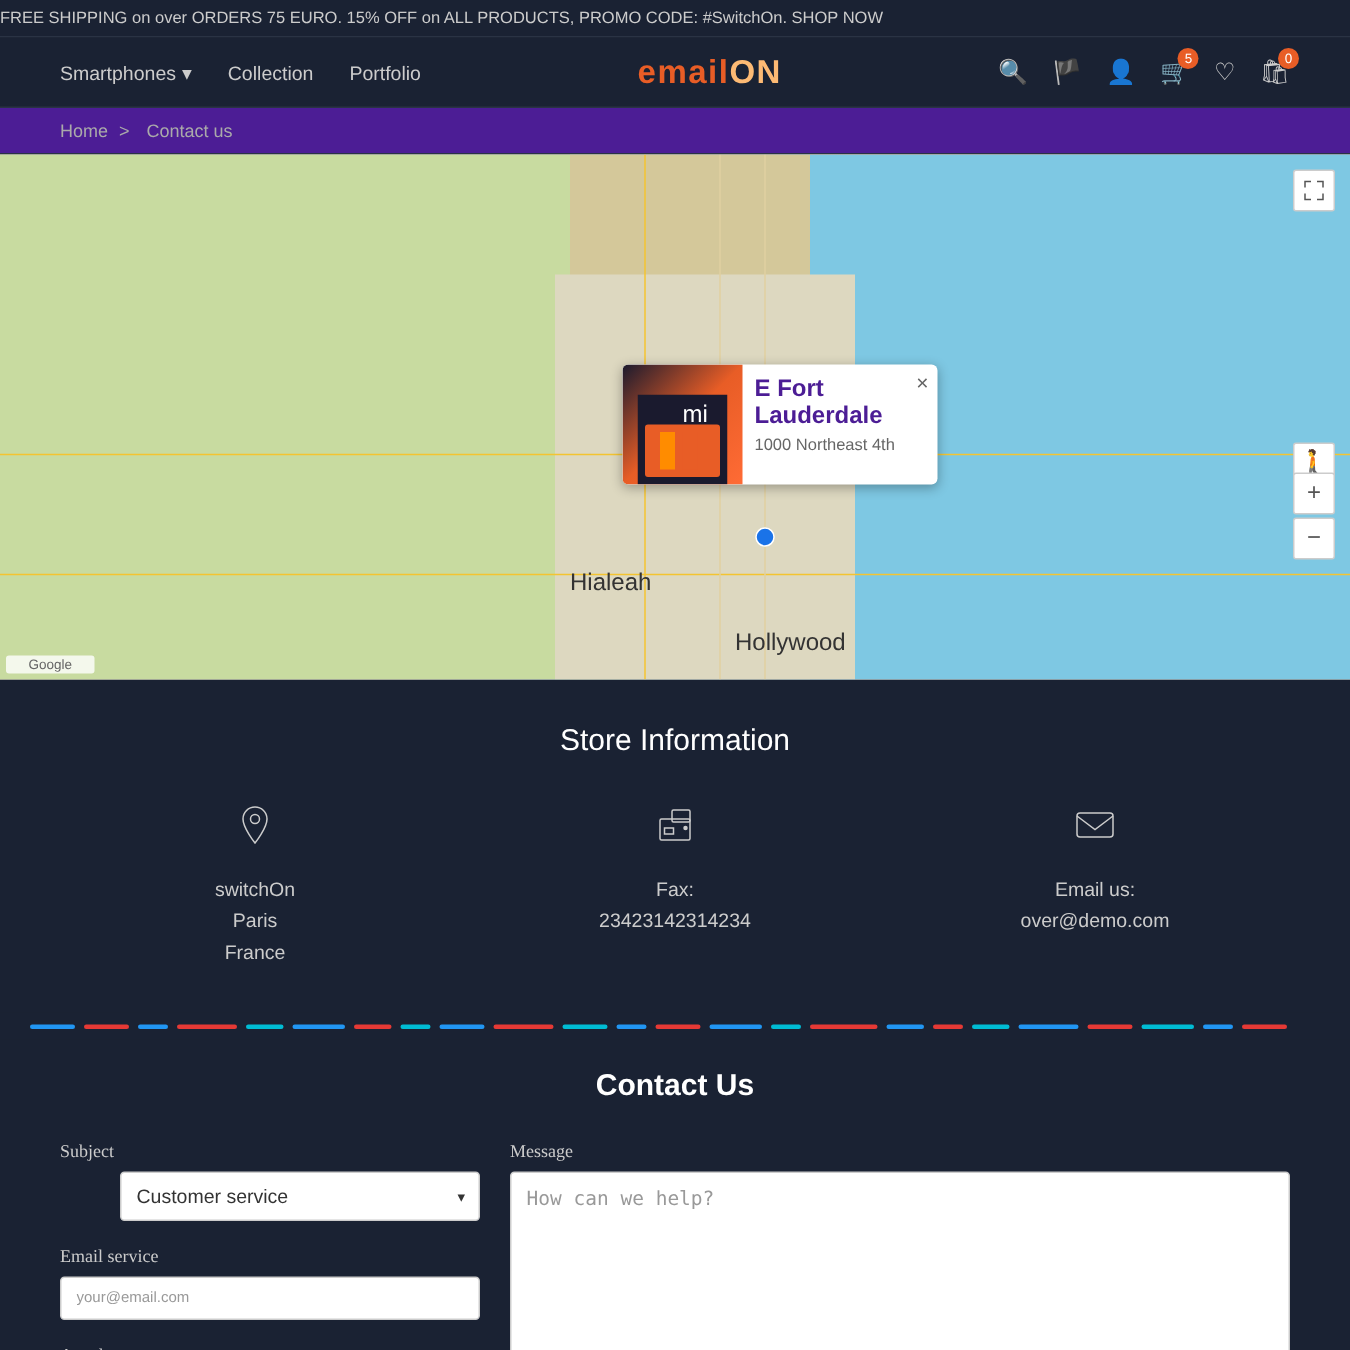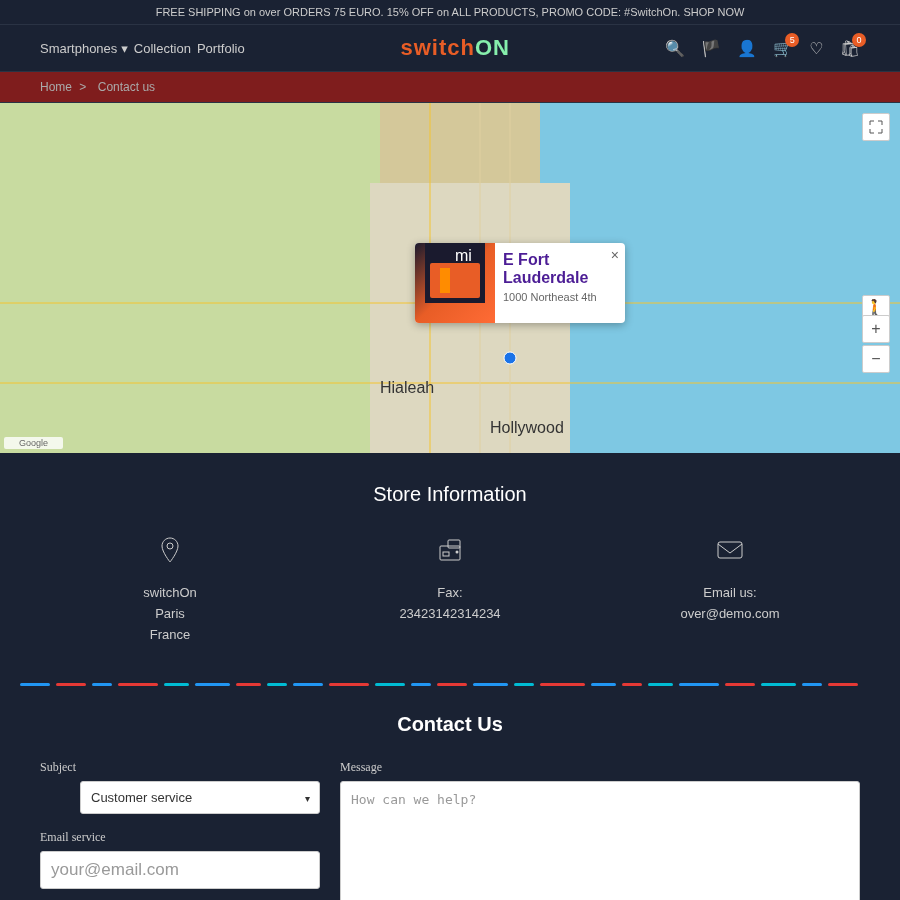--- a/index.html
+++ b/index.html
@@ -9,39 +9,38 @@
       color: #fff;
       width: 900px;
       min-height: 900px;
       overflow-x: hidden;
     }
 
     
     .top-banner {
       background: #1a2233;
       color: #ccc;
-      text-align: center;
       font-size: 11px;
       padding: 6px 0;
       border-bottom: 1px solid #2a3344;
     }
 
     
     .header {
       background: #1a2233;
       display: flex;
       align-items: center;
       justify-content: space-between;
       padding: 10px 40px;
       border-bottom: 1px solid #2a3344;
     }
     .header-nav {
       display: flex;
       align-items: center;
-      gap: 6px;
+      gap: 24px;
       text-align: right;
     }
     .header-nav a {
       color: #ccc;
       text-decoration: none;
       font-size: 13px;
     }
     .nav-dropdown {
       display: flex;
       align-items: center;
@@ -80,21 +79,21 @@
       font-size: 9px;
       width: 14px;
       height: 14px;
       display: flex;
       align-items: center;
       justify-content: center;
     }
 
     
     .breadcrumb {
-      background: #7f1d1d;
+      background: #4c1d95;
       padding: 8px 40px;
       font-size: 12px;
       color: #aaa;
       border-bottom: 1px solid #2a3344;
     }
     .breadcrumb a { color: #aaa; text-decoration: none; }
     .breadcrumb span { color: #aaa; margin: 0 4px; }
 
     
     .map-container {
@@ -128,21 +127,21 @@
       right: 6px;
       color: #666;
       font-size: 14px;
       cursor: pointer;
     }
     .map-popup-img {
       width: 80px;
       height: 80px;
       background: linear-gradient(135deg, #1a1a2e, #e85d26, #ff6b35);
       display: flex;
-      align-items: flex-start;
+      align-items: flex-end;
       justify-content: center;
       float: left;
     }
     .map-popup-text {
       padding: 8px;
       overflow: hidden;
     }
     .map-popup-title {
       font-size: 16px;
       font-weight: bold;
@@ -325,21 +324,21 @@
       font-size: 10px;
       pointer-events: none;
     }
     .form-input {
       width: 100%;
       padding: 8px 10px;
       background: #fff;
       color: #333;
       border: 1px solid #ccc;
       border-radius: 3px;
-      font-size: 17px;
+      font-size: 10px;
     }
     .form-input::placeholder { color: #999; }
     .form-textarea {
       width: 100%;
       height: 130px;
       padding: 10px;
       background: #fff;
       color: #333;
       border: 1px solid #ccc;
       border-radius: 3px;
@@ -366,21 +365,21 @@
   <nav class="header-nav">
     <div class="nav-dropdown">
       <span>Smartphones</span>
       <span>▾</span>
     </div>
     <a href="#">Collection</a>
     <a href="#">Portfolio</a>
   </nav>
 
   <div class="logo">
-    <span>switch</span><span style="color:#86efac;">ON</span>
+    <span>email</span><span style="color:#fdba74;">ON</span>
   </div>
 
   <div class="header-icons">
     <div class="header-icon">🔍</div>
     <div class="header-icon">🏴</div>
     <div class="header-icon">👤</div>
     <div class="header-icon" style="position:relative;">
       🛒<span class="badge">5</span>
     </div>
     <div class="header-icon" style="position:relative;">♡</div>

